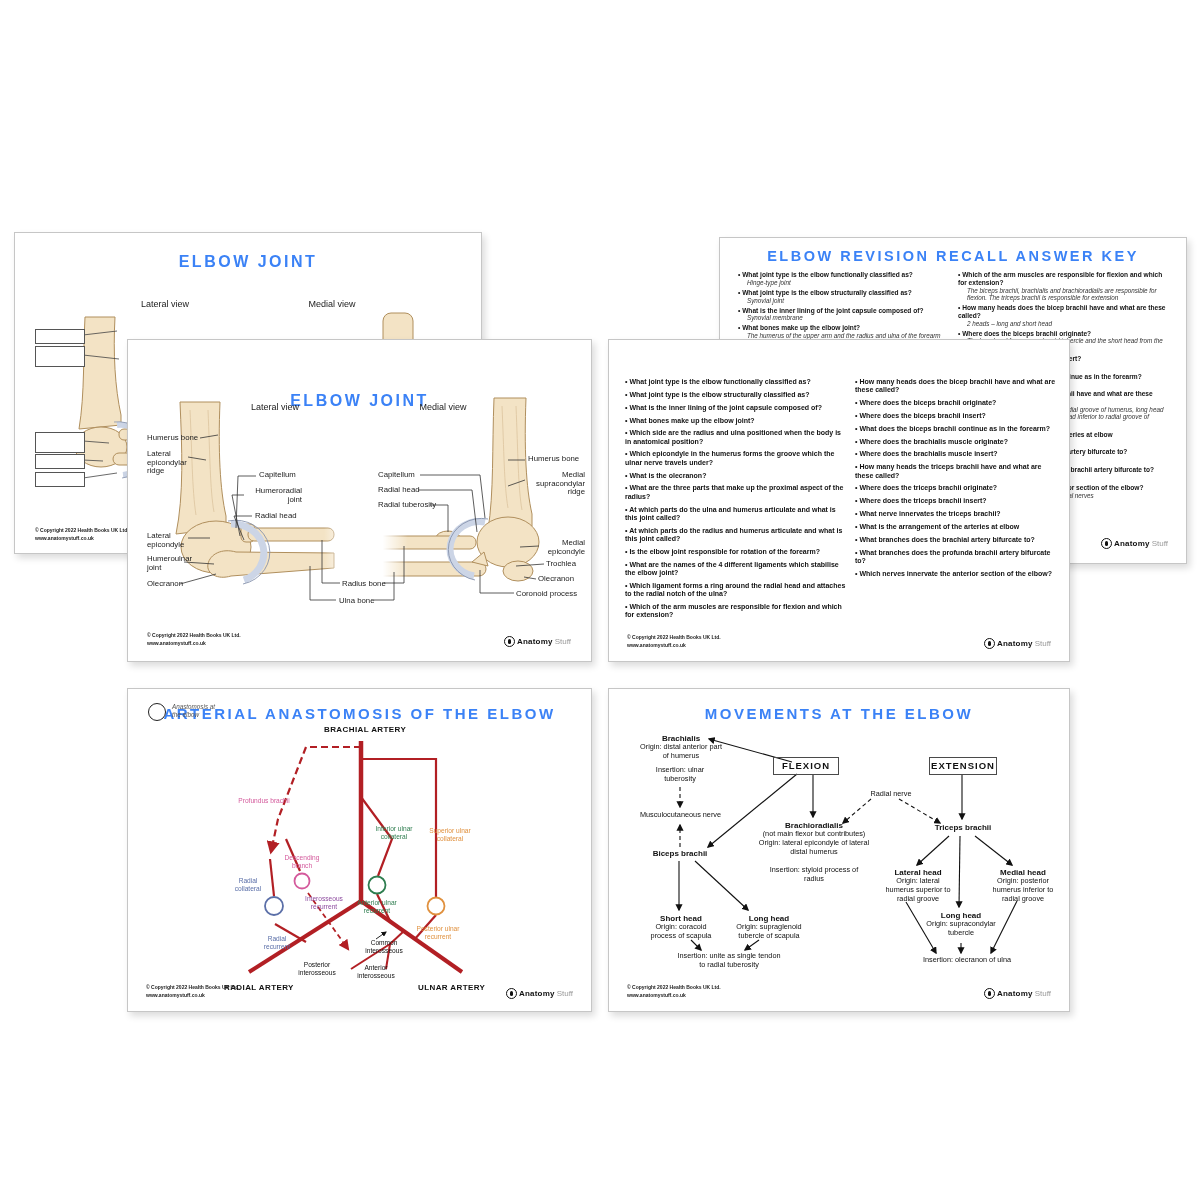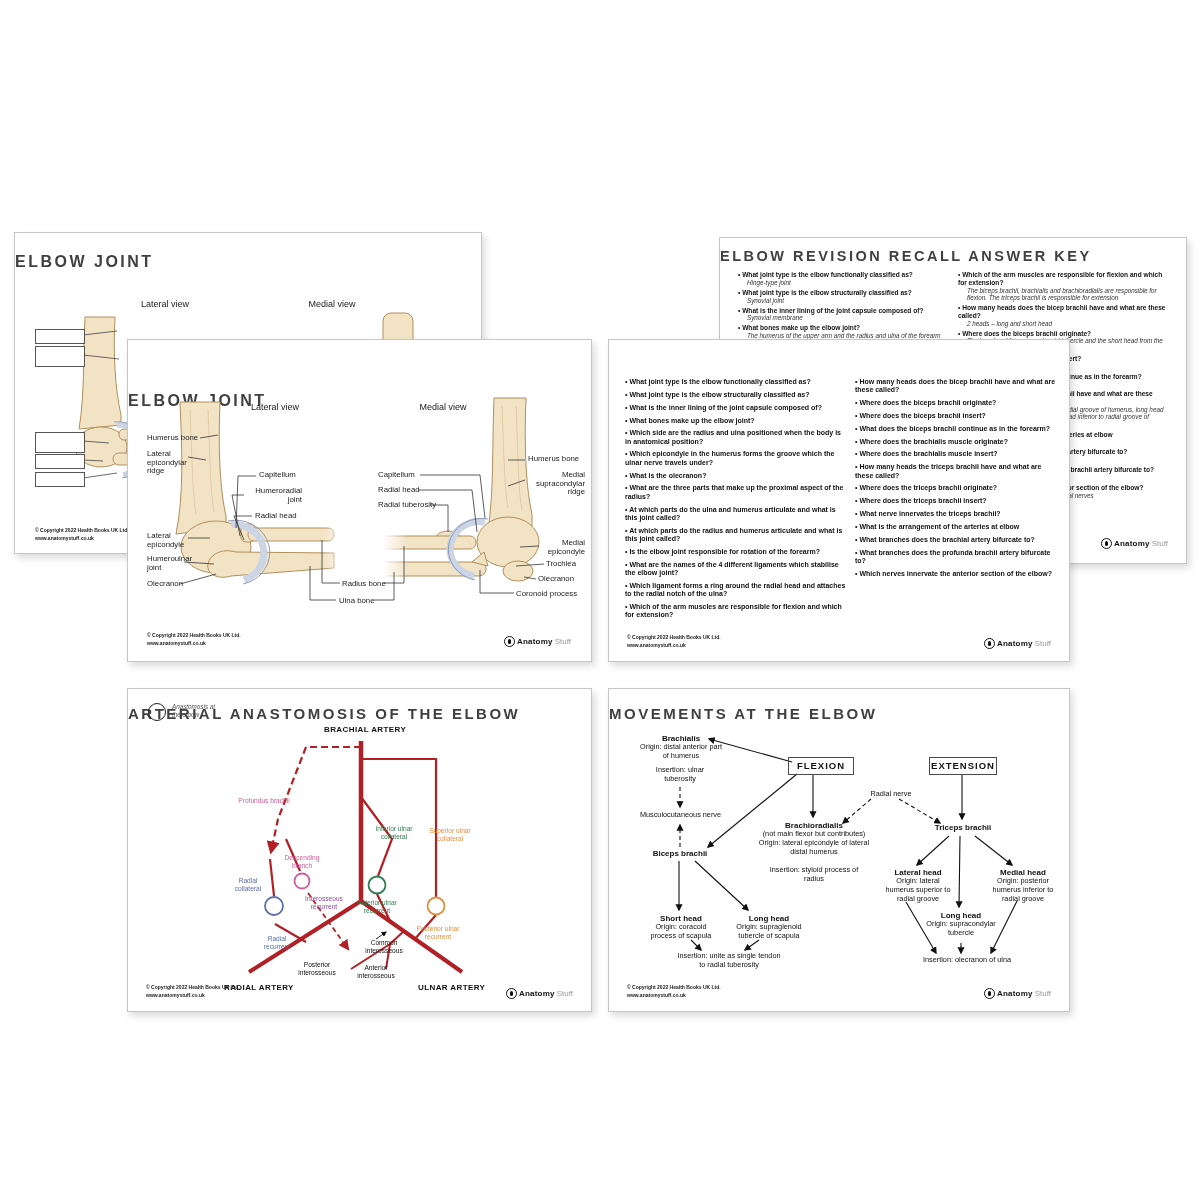--- a/index.html
+++ b/index.html
@@ -1,19 +1,19 @@
 <!DOCTYPE html>
 <html><head>
 <meta charset="utf-8">
 <style>
   html,body{margin:0;padding:0;background:#fff;width:1200px;height:1200px;position:relative;
     font-family:"Liberation Sans",sans-serif;color:#1a1a1a;}
   .page{position:absolute;background:#fff;border:1px solid #c6c6c6;box-shadow:3px 4px 7px rgba(0,0,0,.14);}
-  .ptitle{position:absolute;left:0;right:0;text-align:left;font-weight:800;letter-spacing:2.5px;
-    font-size:16px;color:#404040;font-family:"Liberation Sans",sans-serif;}
+  .ptitle{position:absolute;left:0;right:0;text-align:center;font-weight:800;letter-spacing:2.5px;
+    font-size:16px;color:#3b82f6;font-family:"Liberation Sans",sans-serif;}
   .vlabel{position:absolute;font-weight:400;font-size:9px;color:#222;text-align:center;width:80px;}
   .copyright{position:absolute;font-size:5px;font-weight:700;color:#222;line-height:1.5;}
   .logo{position:absolute;font-size:8px;display:flex;align-items:center;gap:2px;}
   .logo b{color:#111;letter-spacing:.2px;}
   .logo .gray{color:#9a9a9a;text-align:right;}
   .logo-circ{width:9px;height:9px;border:1.3px solid #111;border-radius:50%;display:inline-block;position:relative;}
   .logo-circ::after{content:"";position:absolute;left:2.5px;top:1.5px;width:3px;height:5px;background:#111;border-radius:2px;}
   .lbl{position:absolute;font-size:7.8px;line-height:1.12;color:#222;}
   .lbl-r{text-align:right;}
   .blank-box{position:absolute;border:1px solid #555;background:#fff;}
@@ -387,21 +387,21 @@
       <line x1="408" y1="212" x2="382" y2="264"></line>
     </g>
     <g stroke="#111" stroke-width="1.1" fill="none" stroke-dasharray="4,3" marker-end="url(#ah)">
       <line x1="71" y1="98" x2="71" y2="118"></line>
       <line x1="71" y1="158" x2="71" y2="136"></line>
       <line x1="262" y1="110" x2="234" y2="134"></line>
       <line x1="290" y1="110" x2="331" y2="134"></line>
     </g>
   </svg>
 
-  <div class="mbox" style="left:179px;top:68px;width:64px;height:16px">FLEXION</div>
+  <div class="mbox" style="left:164px;top:68px;width:64px;height:16px">FLEXION</div>
   <div class="mbox" style="left:320px;top:68px;width:66px;height:16px">EXTENSION</div>
 
   <div class="mnode" style="left:30px;top:45px;width:84px">
     <div class="mname">Brachialis</div>
     <div class="mtext">Origin: distal anterior part of humerus</div>
   </div>
   <div class="mnode" style="left:36px;top:77px;width:70px">
     <div class="mtext">Insertion: ulnar tuberosity</div>
   </div>
   <div class="mnode" style="left:24px;top:122px;width:95px">

